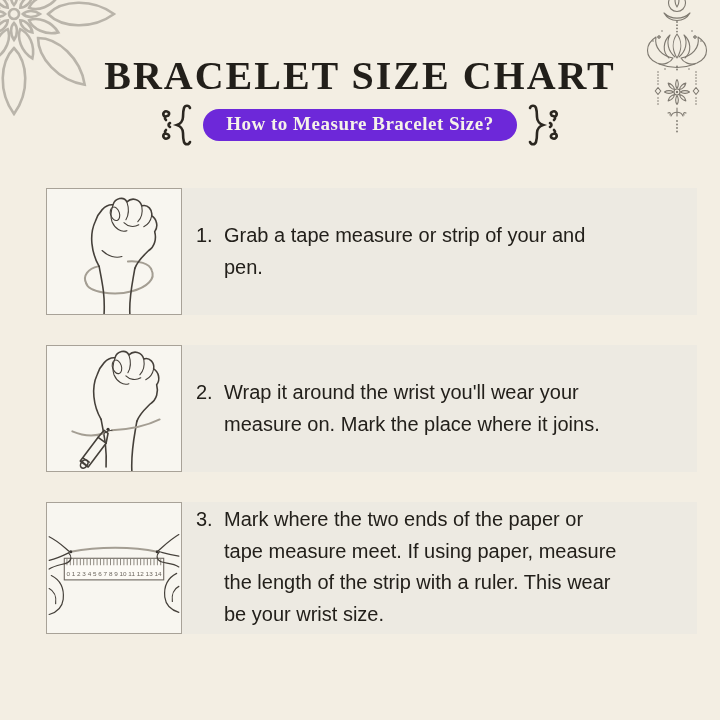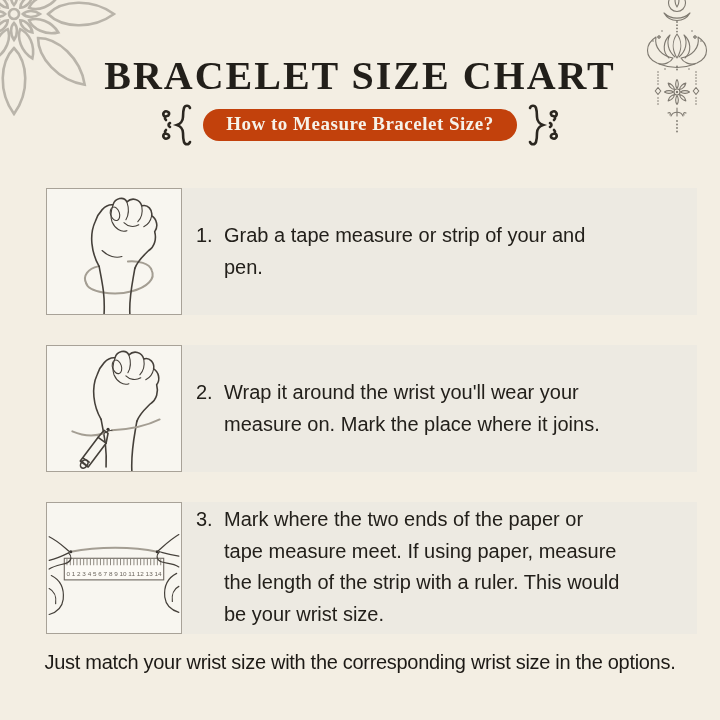--- a/index.html
+++ b/index.html
@@ -18,21 +18,21 @@
     text-align:center;
     font-family:"Liberation Serif", serif;
     font-weight:bold; font-size:40px; letter-spacing:2px;
     color:#221f1a;
   }
   .badge-row{
     position:absolute; top:106px; left:0; width:100%; height:38px;
     display:flex; align-items:center; justify-content:center; gap:9px;
   }
   .badge{
-    background:#c2410c; color:#f6f2e9;
+    background:#6d28d9; color:#f6f2e9;
     font-family:"Liberation Serif", serif; font-weight:bold;
     font-size:19px; letter-spacing:0.5px;
     padding:4px 23px 6px; border-radius:20px; white-space:nowrap;
   }
   
   .steps{
     position:absolute; top:188px; left:46px; width:651px;
     display:flex; flex-direction:column; gap:30px;
   }
   .step{ display:flex; }
@@ -293,23 +293,22 @@
             <path d="M120,64 C112,68 108,76 109,86 C110,94 115,98 122,100"></path>
             <path d="M122,76 C118,78 115,83 116,90"></path>
           </g>
         </svg>
       </div>
       <div class="step-panel">
         <div class="inner">
           <span class="num">3.</span>
           <span class="txt">Mark where the two ends of the paper or
 tape measure meet. If using paper, measure
-the length of the strip with a ruler. This would
+the length of the strip with a ruler. This wear
 be your wrist size.</span>
         </div>
       </div>
     </section>
 
   </div>
 
-  <p class="footer">Just match your wrist size with the corresponding wrist size in the options.</p>
 
 </div>
 
 </body></html>

